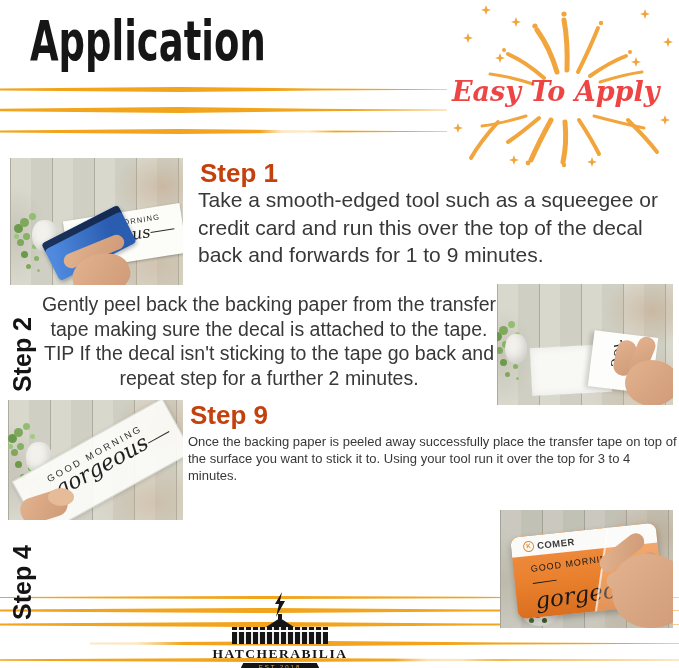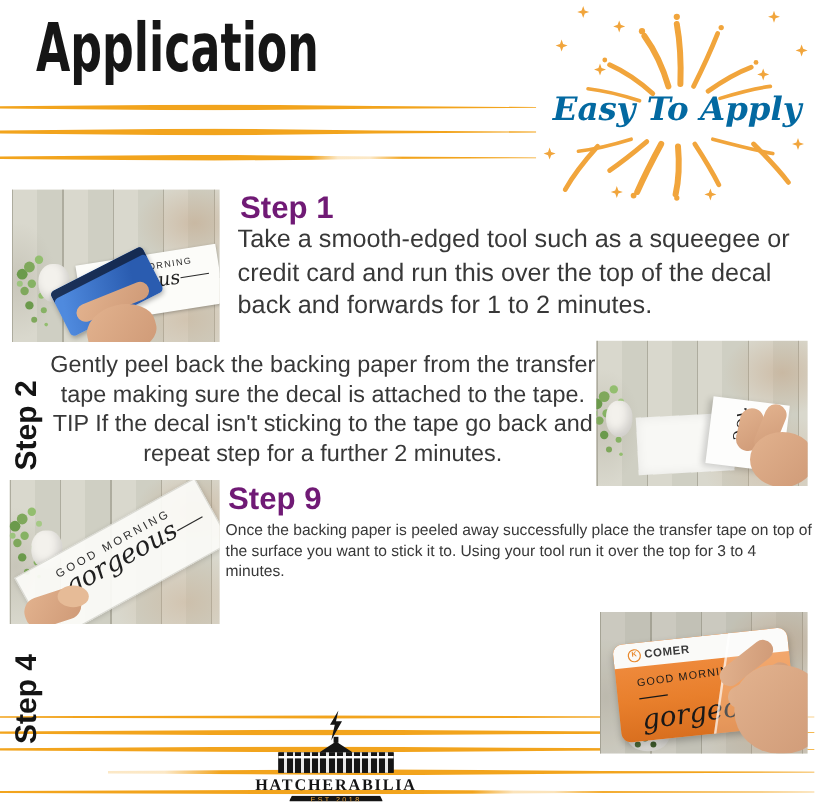--- a/index.html
+++ b/index.html
@@ -21,26 +21,26 @@
   .bl1 { top:596px; width:679px; height:3px; }
   .bl2 { top:608px; width:679px; height:5px; }
   .bl3 { top:622px; width:679px; height:5px; }
   .bl4 { top:641px; left:90px; width:589px; height:5px;
          background:linear-gradient(90deg, rgba(242,164,29,.25) 0 8%, #F2A41D 16% 100%); }
   .bl5 { top:658px; width:679px; height:4px;
          background:linear-gradient(90deg,#F2A41D 0 58%, rgba(242,164,29,.3) 63% 68%, #F2A41D 74% 100%); }
 
   
   .fireworks { position:absolute; left:440px; top:0; width:239px; height:168px; z-index:1; }
-  .tagline { position:absolute; left:452px; top:76px; width:216px; text-align:right; z-index:2;
+  .tagline { position:absolute; left:452px; top:76px; width:216px; text-align:left; z-index:2;
              font-family:"DejaVu Serif", serif; font-style:italic; font-weight:700;
-             font-size:27px; color:#0369a1; }
-
-  
-  .step-head { position:absolute; font-size:26px; font-weight:700; color:#701a75; z-index:2; }
+             font-size:27px; color:#ef4444; }
+
+  
+  .step-head { position:absolute; font-size:26px; font-weight:700; color:#c2410c; z-index:2; }
   .step-body { position:absolute; color:#383838; z-index:2; }
   .b1 { left:198px; top:186px; width:480px; font-size:21px;   line-height:1.31; }
   .b2 { left:38px;  top:292px; width:462px; font-size:19.5px; line-height:1.26;text-align:center; }
   .b3 { left:188px; top:434px; width:490px; font-size:13px; line-height:1.29; }
   .b4 { left:38px;  top:528px; width:458px; font-size:19.5px; line-height:1.26; }
   .vlabel { position:absolute; font-size:25px; font-weight:700; color:#141414; white-space:nowrap;
             transform:rotate(-90deg); transform-origin:0 0; z-index:2; }
 
   
   .photo { position:absolute; z-index:2; overflow:hidden;
@@ -185,21 +185,21 @@
     <div class="pot" style="left:22px; top:62px; width:26px; height:32px;"></div>
     <div class="decal" style="left:56px; top:54px; width:118px; height:44px; transform:rotate(-9deg); padding-top:6px;">
       <div class="decal-top">GOOD MORNING</div>
       <div><span class="decal-script">gorgeous</span><span class="swash"></span></div>
     </div>
     <div class="squeegee"></div>
     <div class="skin" style="left:52px; top:86px; width:64px; height:15px; border-radius:8px; transform:rotate(-22deg);"></div>
     <div class="skin" style="left:62px; top:96px; width:58px; height:40px; border-radius:50% 50% 40% 40%; transform:rotate(-14deg);"></div>
   </div>
   <div class="step-head" style="left:200px; top:158px;">Step 1</div>
-  <div class="step-body b1">Take a smooth-edged tool such as a squeegee or credit card and run this over the top of the decal back and forwards for 1 to 2 minutes.</div>
+  <div class="step-body b1">Take a smooth-edged tool such as a squeegee or credit card and run this over the top of the decal back and forwards for 1 to 9 minutes.</div>
 
   <div class="vlabel" style="left:8px; top:392px;">Step 2</div>
   <div class="step-body b2">Gently peel back the backing paper from the transfer tape making sure the decal is attached to the tape. TIP If the decal isn't sticking to the tape go back and repeat step for a further 2 minutes.</div>
   <div class="photo ph2">
     <div class="plant" style="left:2px; top:42px;"></div>
     <div class="pot" style="left:8px; top:50px; width:22px; height:30px;"></div>
     <div class="paper" style="left:34px; top:62px; width:80px; height:48px; transform:rotate(-3deg);"></div>
     <div class="peel" style="left:94px; top:50px; width:64px; height:56px; transform:rotate(7deg);">
       <div class="mirror">
         <div class="decal-top" style="font-size:7px;">GOOD</div>

